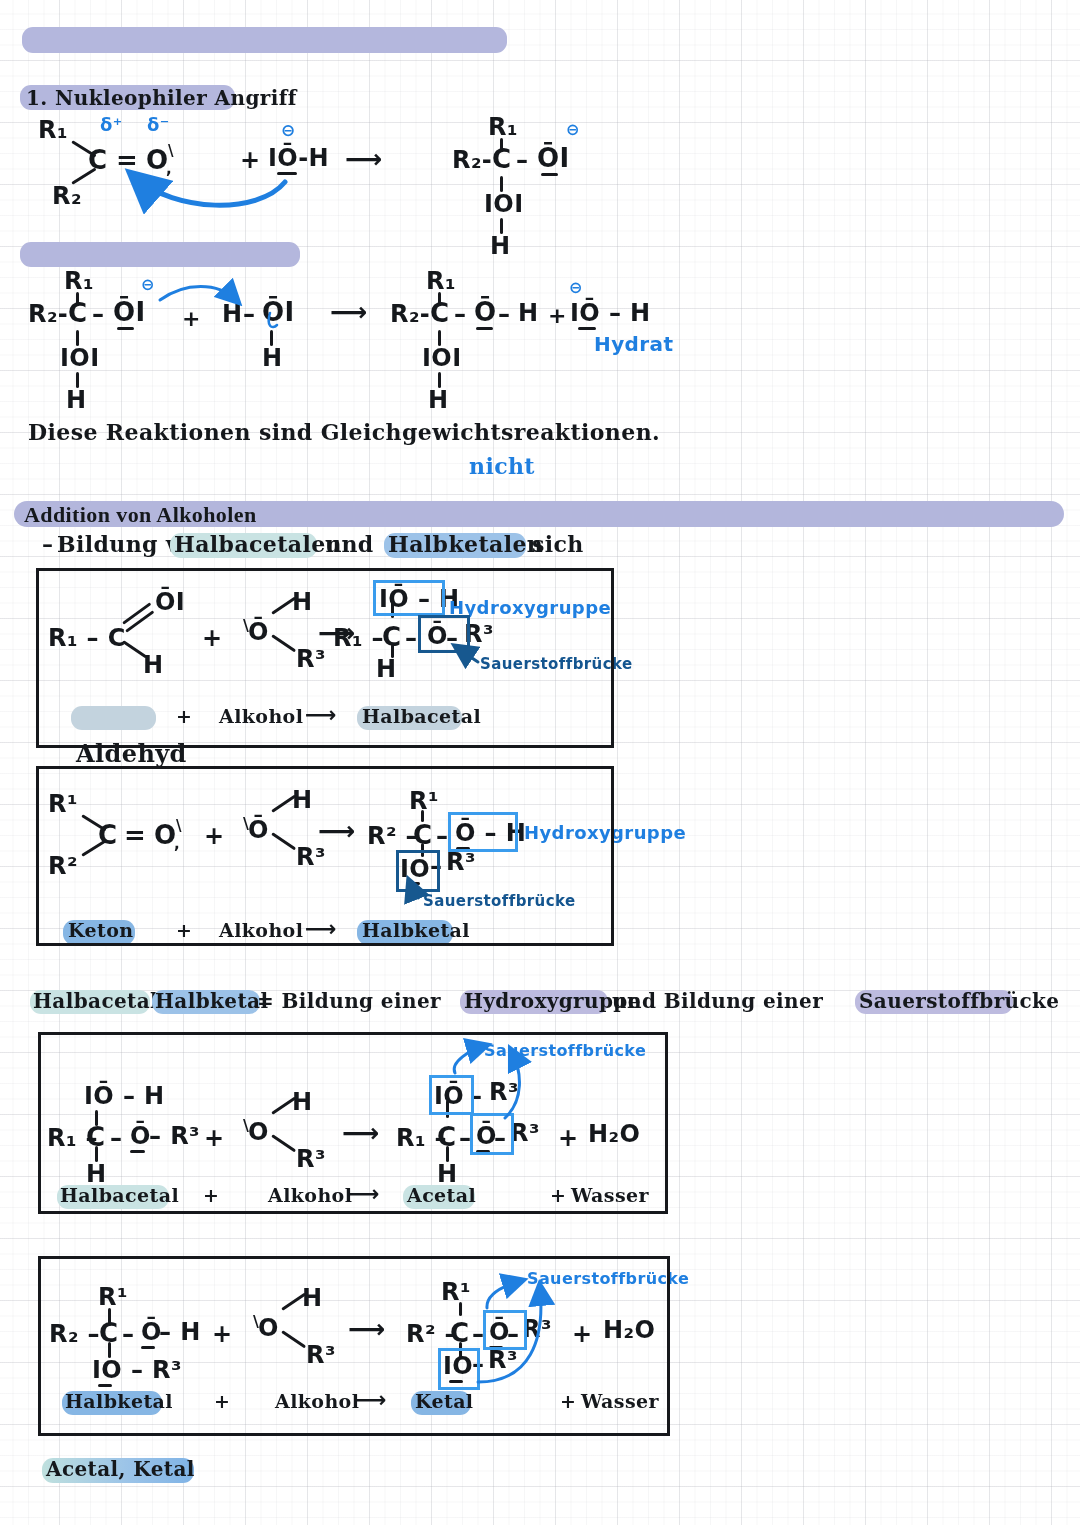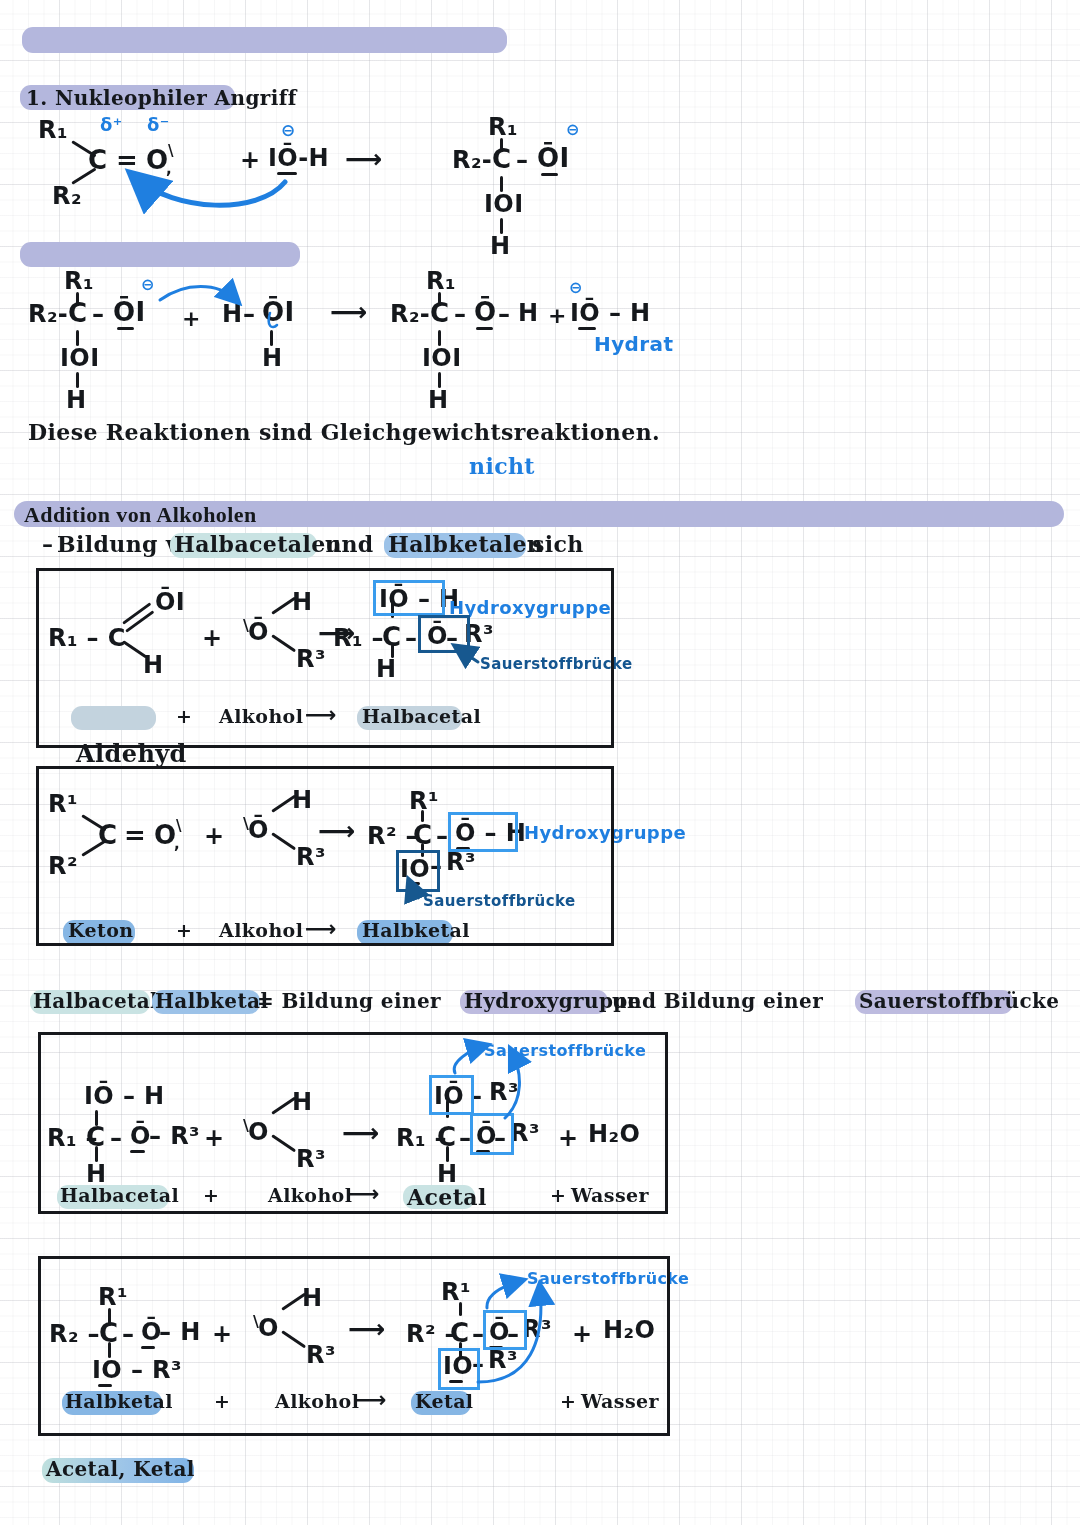--- a/index.html
+++ b/index.html
@@ -343,21 +343,21 @@
 
   <div class="hw f24" style="left:558px;top:1124px;">+</div>
   <div class="hw f24" style="left:588px;top:1120px;">H₂O</div>
 
   <div class="hl hl-teal" style="left:57px;top:1185px;width:112px;height:24px;"></div>
   <div class="hw serifish" style="left:60px;top:1184px;font-size:19px;">Halbacetal</div>
   <div class="hw serifish" style="left:203px;top:1184px;font-size:19px;">+</div>
   <div class="hw serifish" style="left:268px;top:1184px;font-size:19px;">Alkohol</div>
   <div class="hw f22" style="left:348px;top:1181px;">⟶</div>
   <div class="hl hl-teal" style="left:403px;top:1185px;width:72px;height:24px;"></div>
-  <div class="hw serifish" style="left:407px;top:1184px;font-size:22px;">Acetal</div>
+  <div class="hw serifish" style="left:407px;top:1184px;font-size:19px;">Acetal</div>
   <div class="hw serifish" style="left:550px;top:1184px;font-size:19px;">+</div>
   <div class="hw serifish" style="left:571px;top:1184px;font-size:19px;">Wasser</div>
 
   <div class="rbox" style="left:38px;top:1256px;width:632px;height:180px;"></div>
 
   <div class="hw f24" style="left:98px;top:1283px;">R¹</div>
   <div class="vbond" style="left:108px;top:1308px;height:18px;"></div>
   <div class="hw f24" style="left:49px;top:1320px;">R₂ –</div>
   <div class="hw f26" style="left:99px;top:1318px;">C</div>
   <div class="hw f24" style="left:122px;top:1320px;">–</div>

